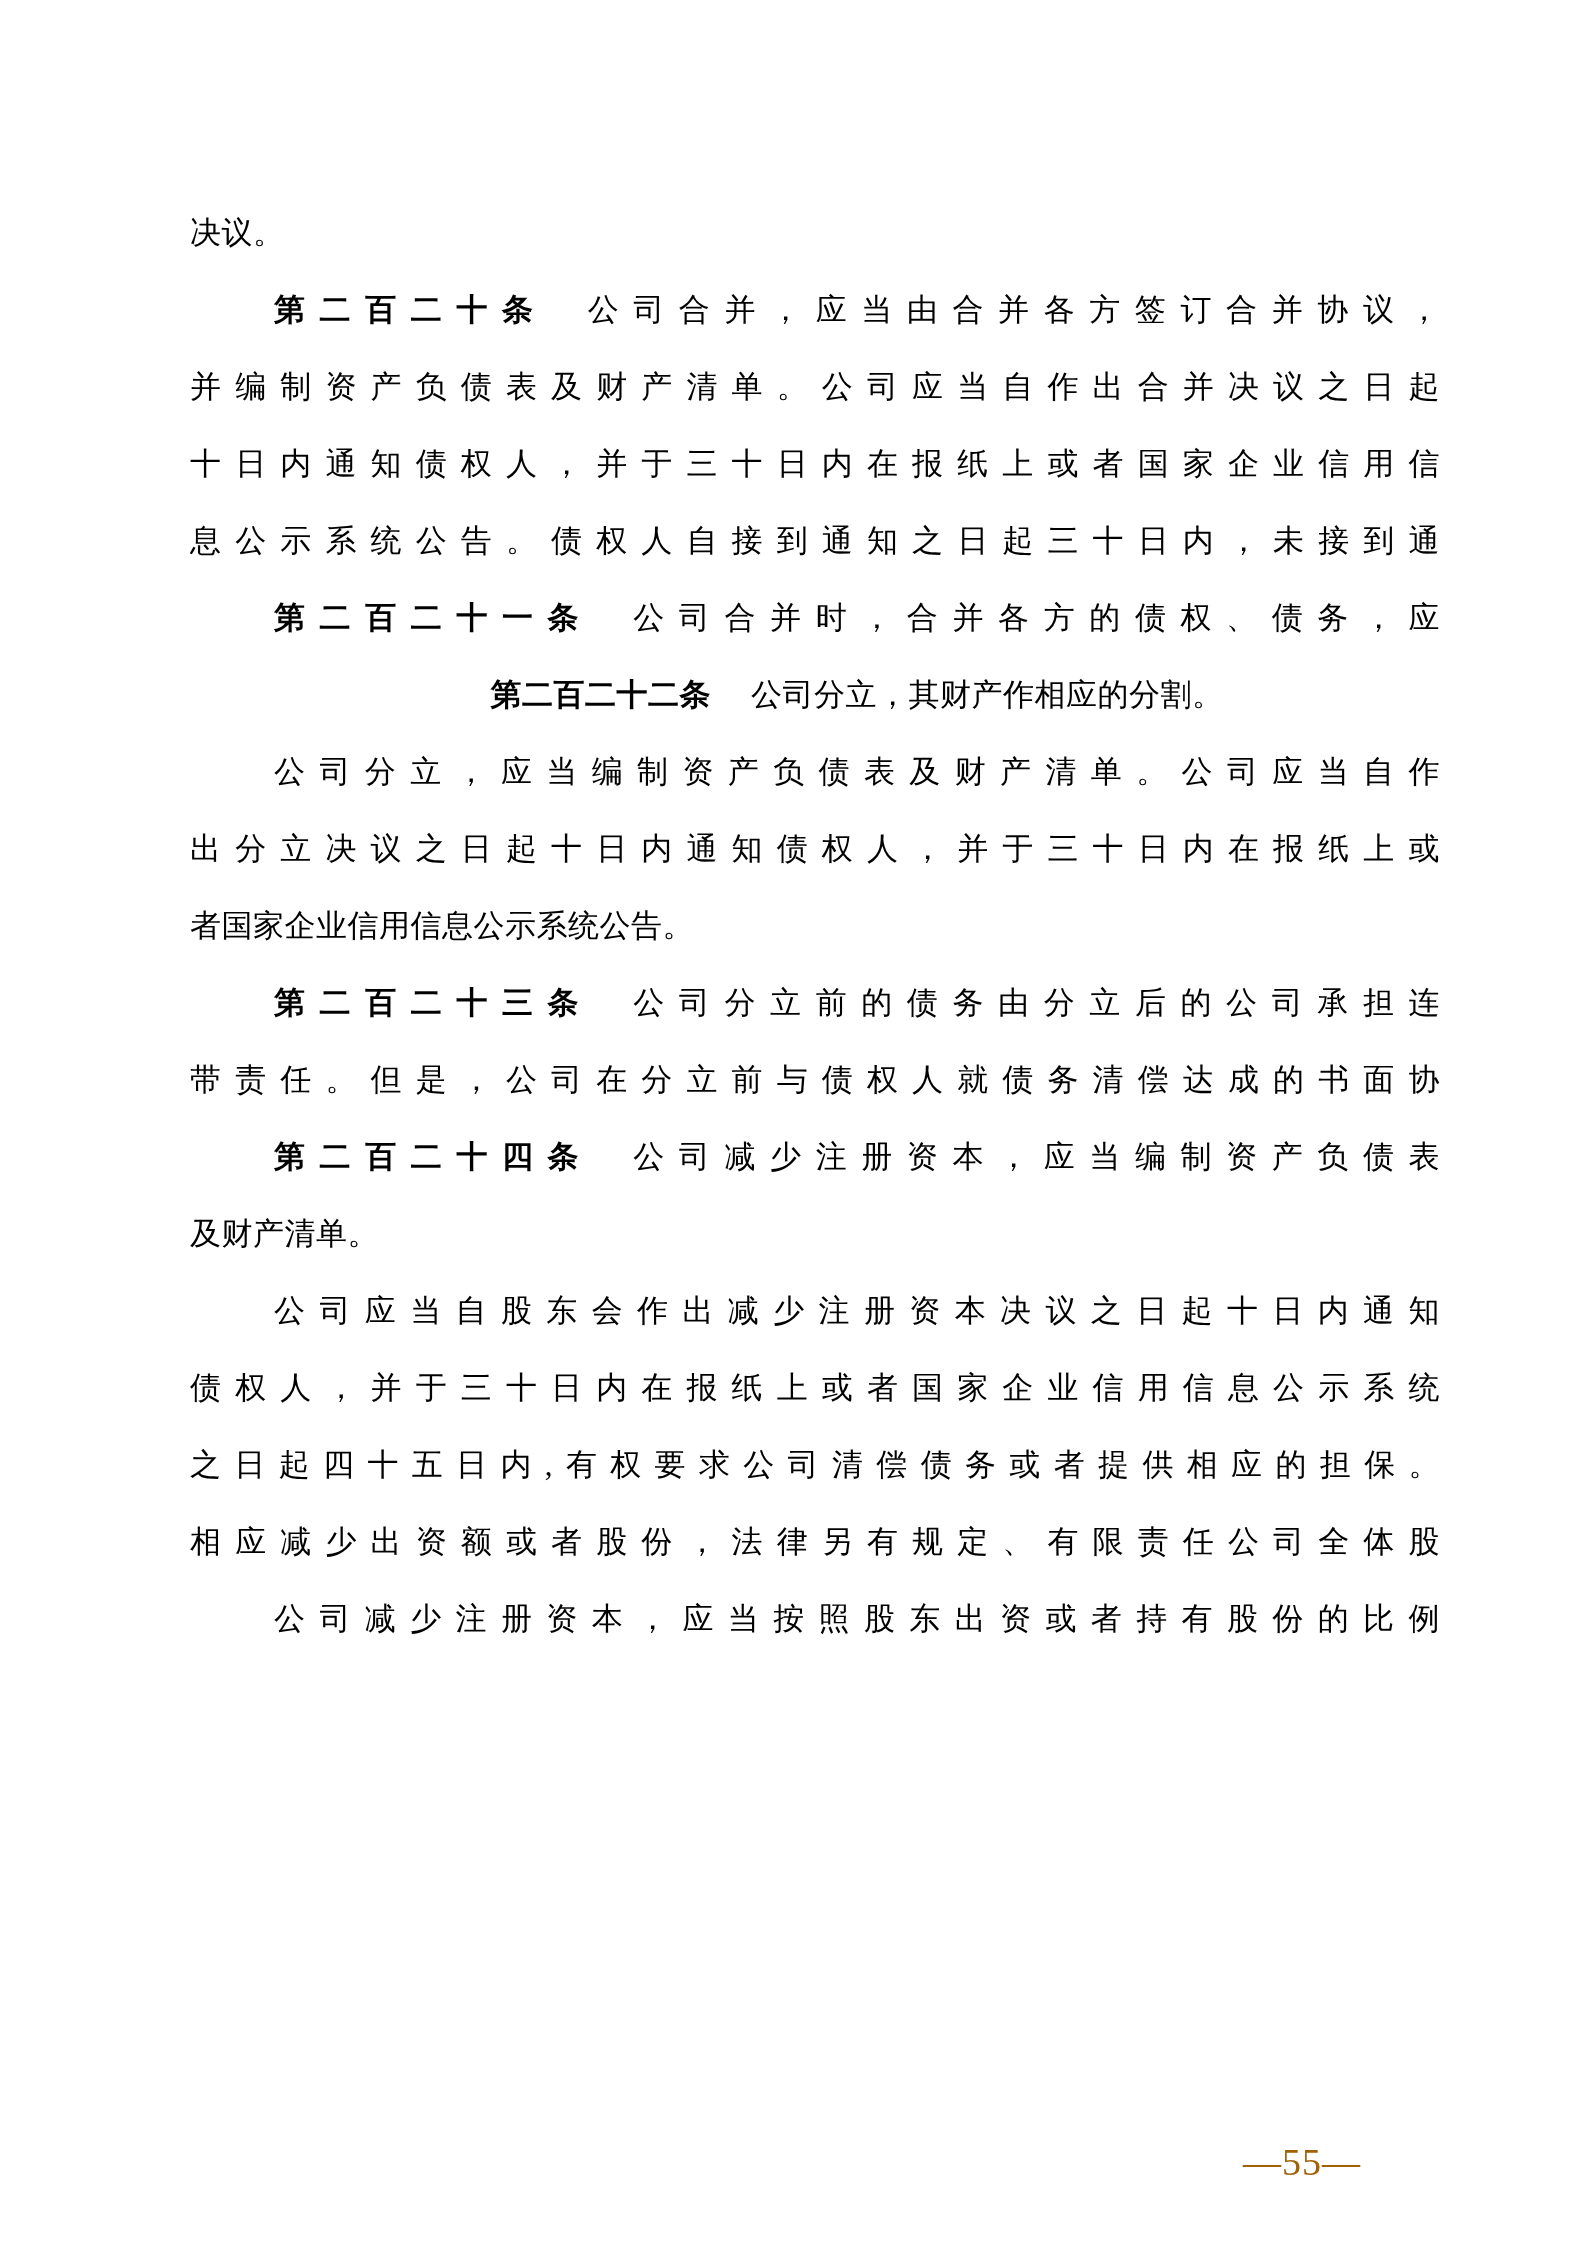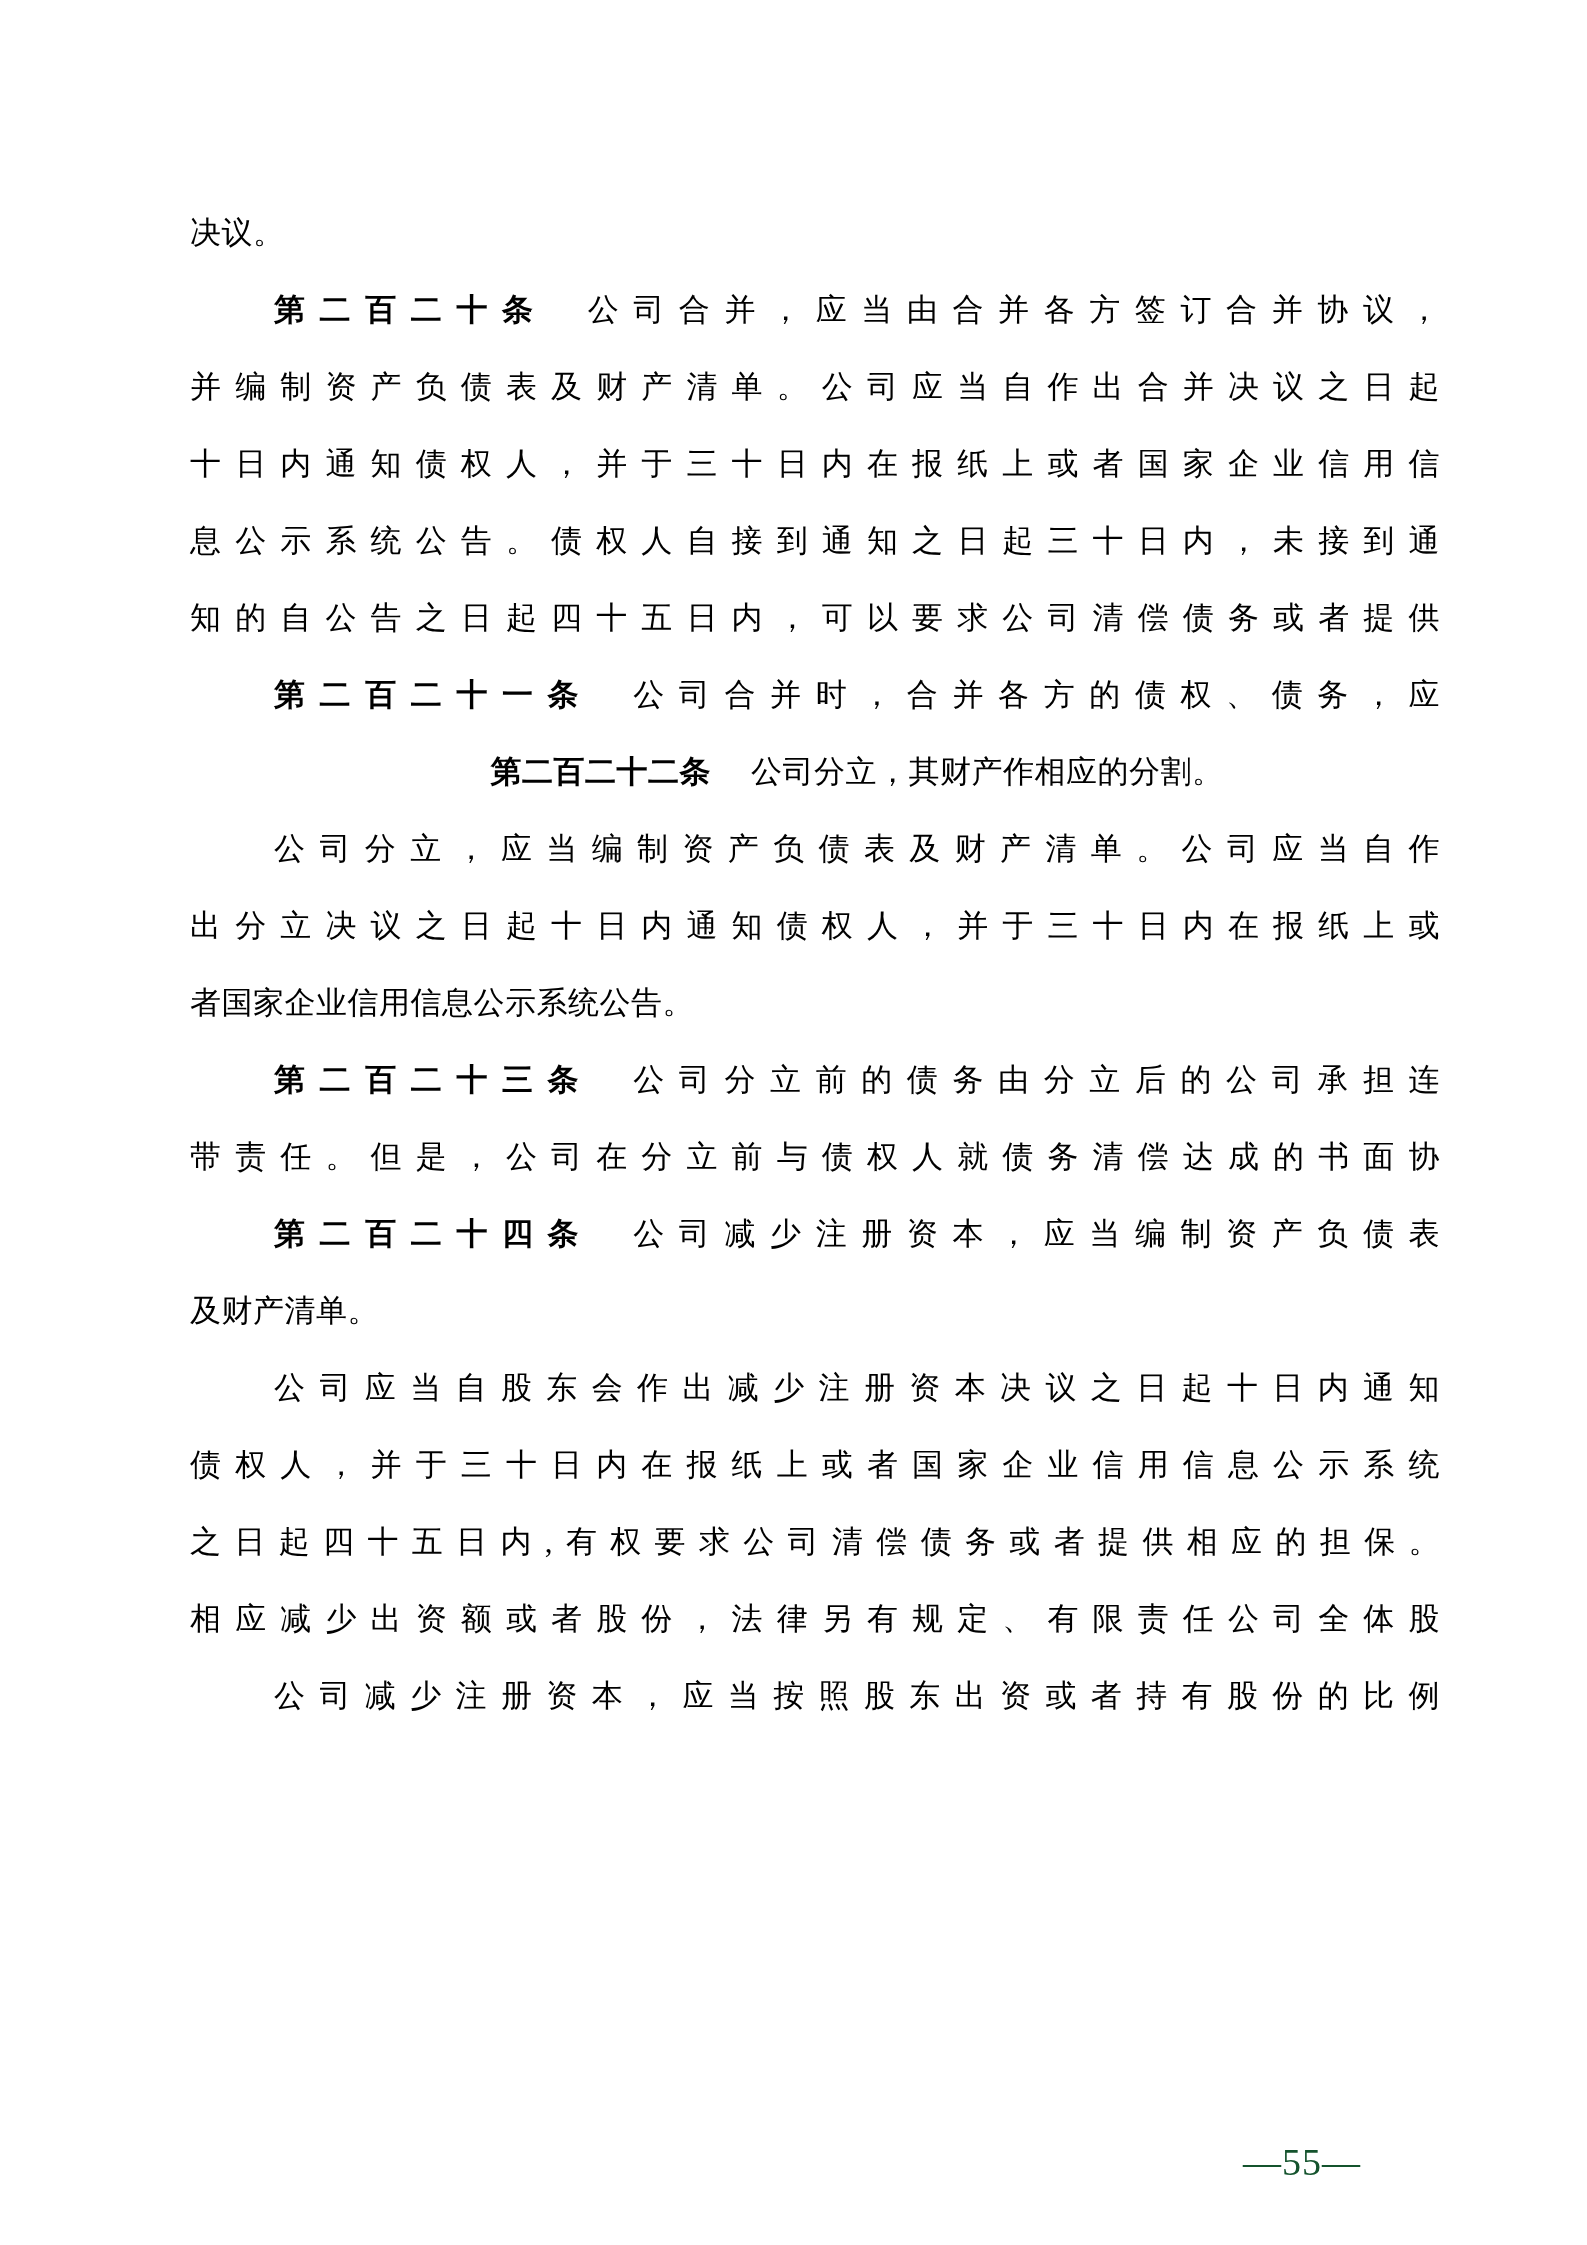--- a/index.html
+++ b/index.html
@@ -47,39 +47,38 @@
     font-weight: 700;
     margin-right: 40px;
   }
   .page-number {
     position: absolute;
     left: 1243px;
     top: 2140px;
     font-size: 38px;
     line-height: 44px;
     letter-spacing: 1px;
-    color: #14532d;
+    color: #a16207;
     font-family: "Liberation Serif", "DejaVu Serif", serif;
   }
 </style>
 </head>
 <body>
 
 <div class="page">
 
   <div class="text-block">
 
     <div class="line">决议。</div>
 
     <div class="line indent full"><span class="head">第二百二十条</span><span>公司合并，应当由合并各方签订合并协议，</span></div>
 
     <div class="line full">并编制资产负债表及财产清单。公司应当自作出合并决议之日起</div>
     <div class="line full">十日内通知债权人，并于三十日内在报纸上或者国家企业信用信</div>
     <div class="line full">息公示系统公告。债权人自接到通知之日起三十日内，未接到通</div>
-    <div class="line full">知的自公告之日起四十五日内，可以要求公司清偿债务或者提供</div>
 
     <div class="line indent full"><span class="head">第二百二十一条</span><span>公司合并时，合并各方的债权、债务，应</span></div>
 
 
     <div class="line indent"><span class="head">第二百二十二条</span><span>公司分立，其财产作相应的分割。</span></div>
 
     <div class="line indent full">公司分立，应当编制资产负债表及财产清单。公司应当自作</div>
     <div class="line full">出分立决议之日起十日内通知债权人，并于三十日内在报纸上或</div>
     <div class="line">者国家企业信用信息公示系统公告。</div>
 

